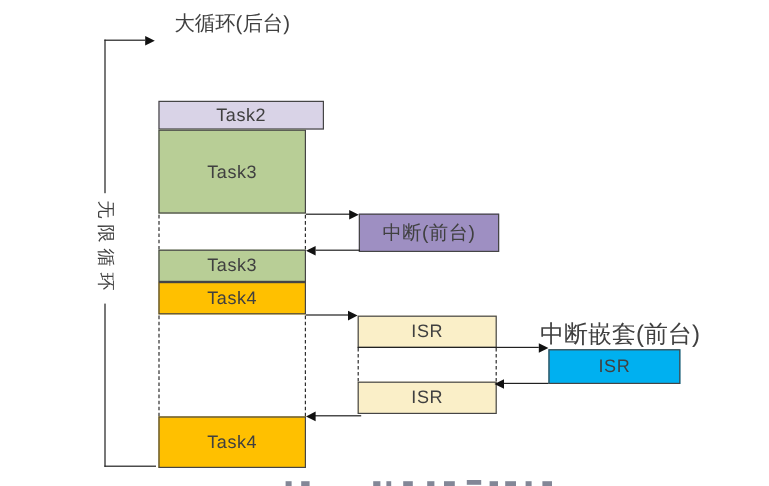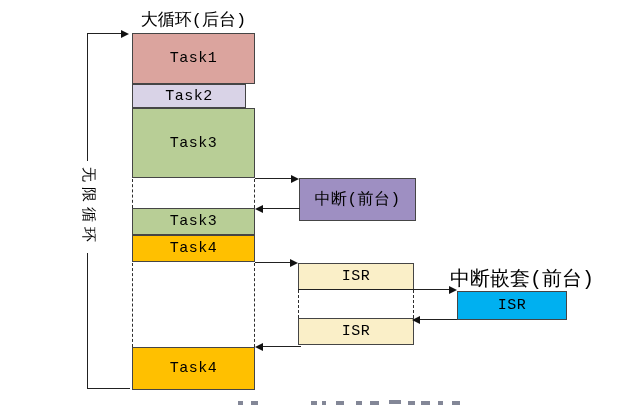--- a/index.html
+++ b/index.html
@@ -2,22 +2,22 @@
 <html><head>
 <meta charset="utf-8">
 <style>
   html, body { margin: 0; padding: 0; background: #ffffff; }
   .canvas {
     position: relative;
     width: 641px;
     height: 405px;
     background: #ffffff;
     overflow: hidden;
-    font-family: Liberation Mono, monospace;
-    color: #000000;
+    font-family: Liberation Sans, sans-serif;
+    color: #404040;
   }
   .block {
     position: absolute;
     box-sizing: border-box;
     border: 1.5px solid #454545;
     display: flex;
     align-items: center;
     justify-content: center;
     font-size: 15px;
     letter-spacing: 0.5px;
@@ -52,24 +52,21 @@
 <div class="canvas">
 
   <div class="label" style="left:132px; top:8px; width:123px; font-size:17px;">大循环(后台)</div>
 
   <div class="vline" style="left:87px; top:33px; height:356px;"></div>
   <div class="hline" style="left:87px; top:32.5px; width:34px;"></div>
   <div class="arr right" style="left:121px; top:29.5px;"></div>
   <div class="hline" style="left:87px; top:388px; width:43px;"></div>
   <div class="loop-label">无限循环</div>
 
-  <div class="block" style="left: 132px; top: 33px; width: 123px; height: 51px; background-color: rgb(219, 164, 158);">
-    <span>Task1</span>
-  </div>
-  <div class="block" style="left: 132px; top: 84px; width: 114px; height: 24px; background-color: rgb(217, 211, 231);">
+  <div class="block" style="left: 132px; top: 84px; width: 138px; height: 24px; background-color: rgb(217, 211, 231);">
     <span>Task2</span>
   </div>
   <div class="block" style="left: 132px; top: 108px; width: 123px; height: 70px; background-color: rgb(184, 206, 150);">
     <span>Task3</span>
   </div>
 
   <div class="vdash" style="left:132px;   top:179px; height:29px;"></div>
   <div class="vdash" style="left:253.5px; top:179px; height:29px;"></div>
 
   <div class="block" style="left: 132px; top: 208px; width: 123px; height: 27px; background-color: rgb(184, 206, 150);">
@@ -79,21 +76,21 @@
     <span>Task4</span>
   </div>
 
   <div class="vdash" style="left:132px;   top:263px; height:84px;"></div>
   <div class="vdash" style="left:253.5px; top:263px; height:84px;"></div>
 
   <div class="block" style="left: 132px; top: 347px; width: 123px; height: 43px; background-color: rgb(255, 192, 0);">
     <span>Task4</span>
   </div>
 
-  <div class="block" style="left: 299px; top: 178px; width: 117px; height: 43px; font-size: 16px; background-color: rgb(158, 143, 194);">
+  <div class="block" style="left: 299px; top: 178px; width: 117px; height: 32px; font-size: 16px; background-color: rgb(158, 143, 194);">
     <span>中断(前台)</span>
   </div>
 
   <div class="hline" style="left:255px; top:177.5px; width:37px;"></div>
   <div class="arr right" style="left:291px; top:174.5px;"></div>
   <div class="hline" style="left:263px; top:207.5px; width:37px;"></div>
   <div class="arr left" style="left:255px; top:204.5px;"></div>
 
   <div class="block" style="left: 298px; top: 263px; width: 116px; height: 27px; background-color: rgb(250, 239, 200);">
     <span>ISR</span>

